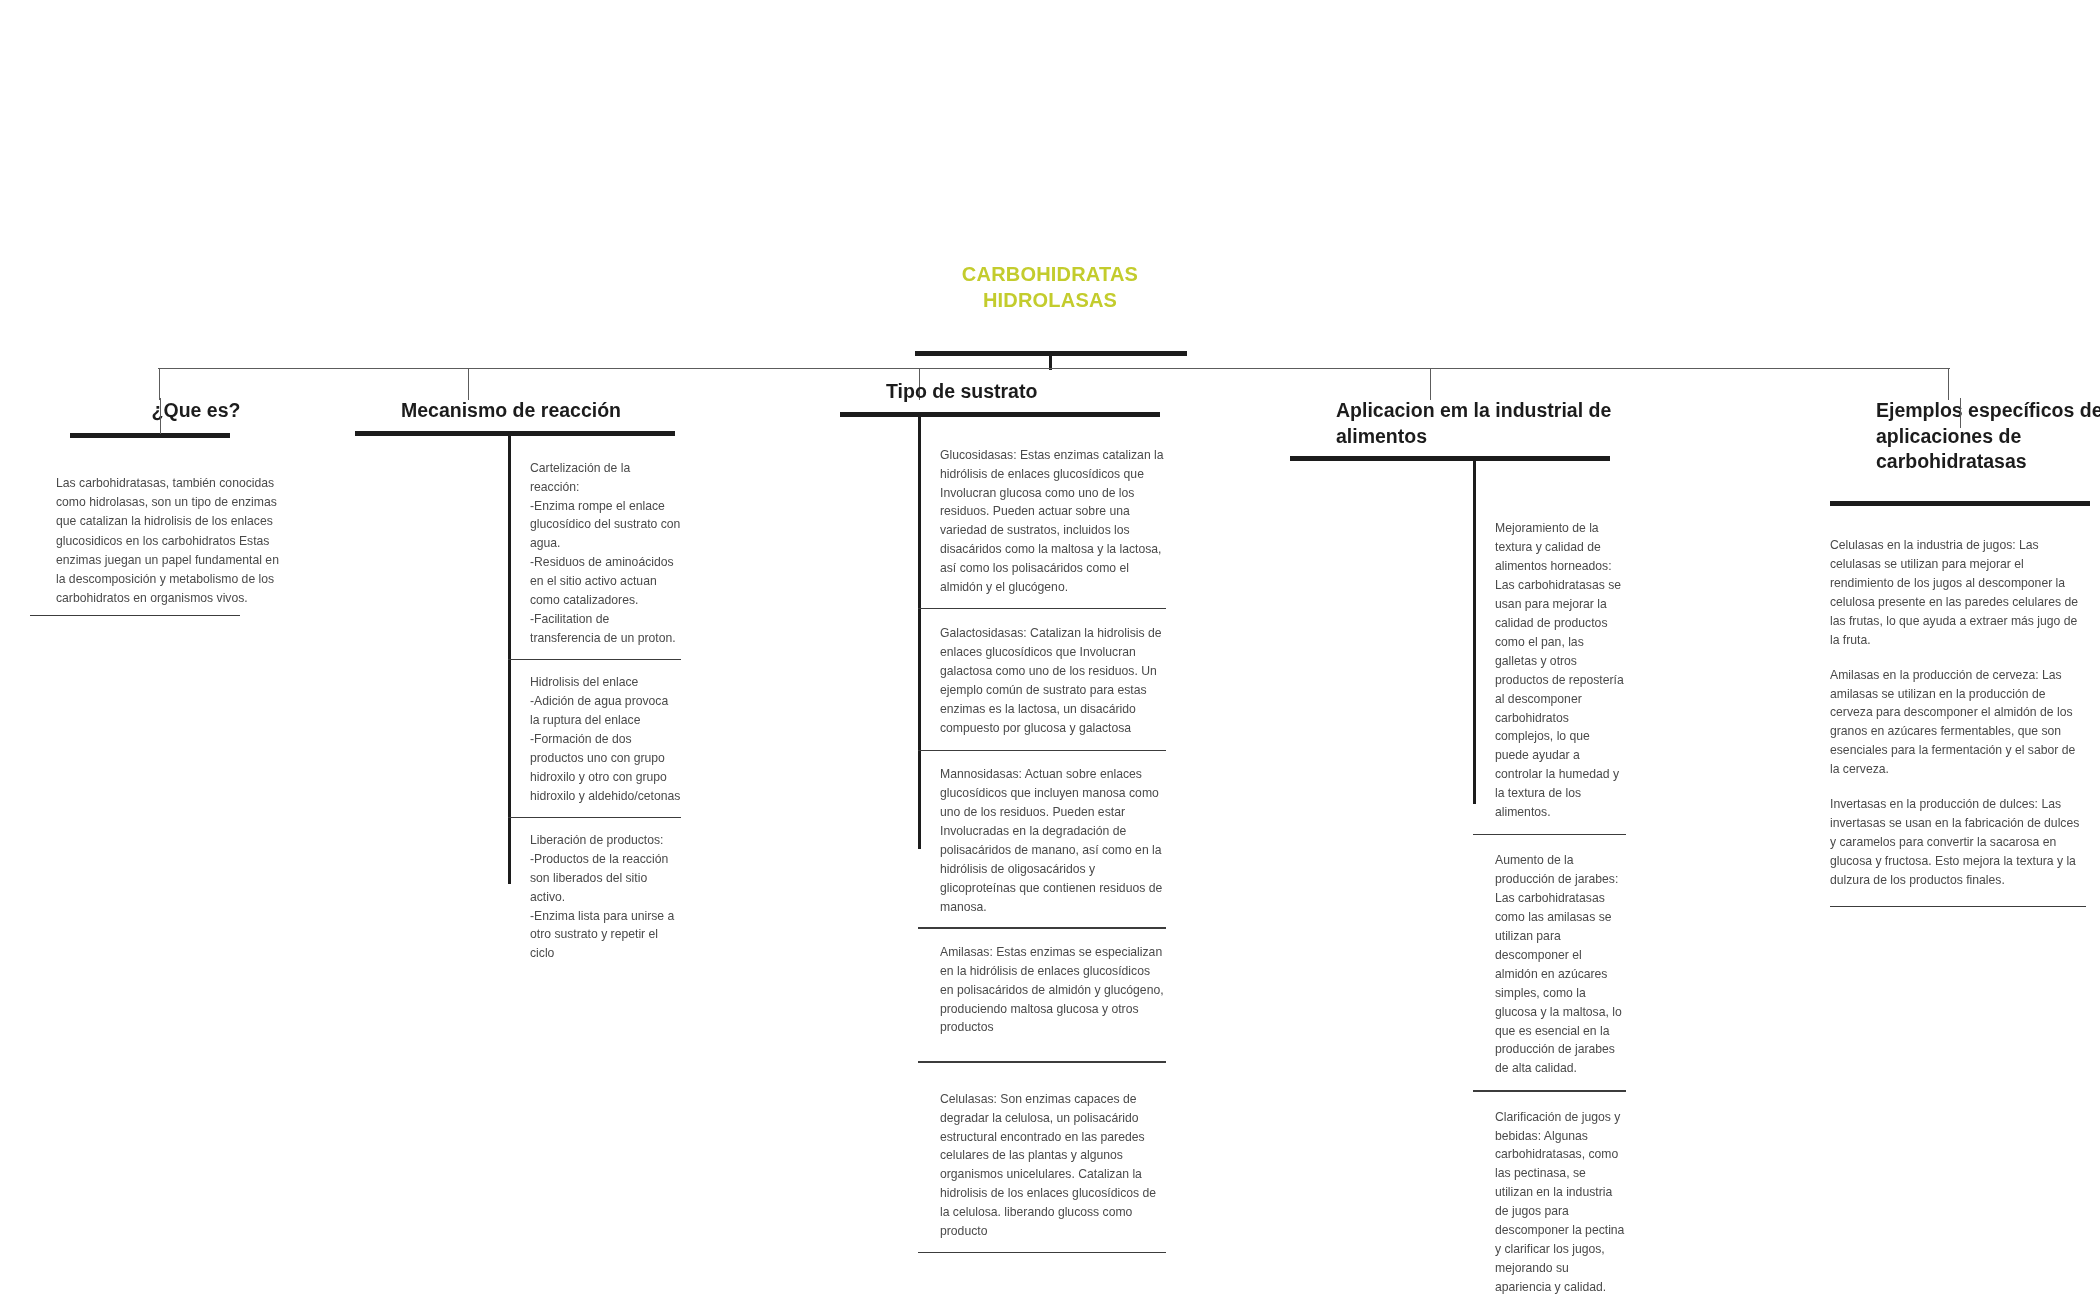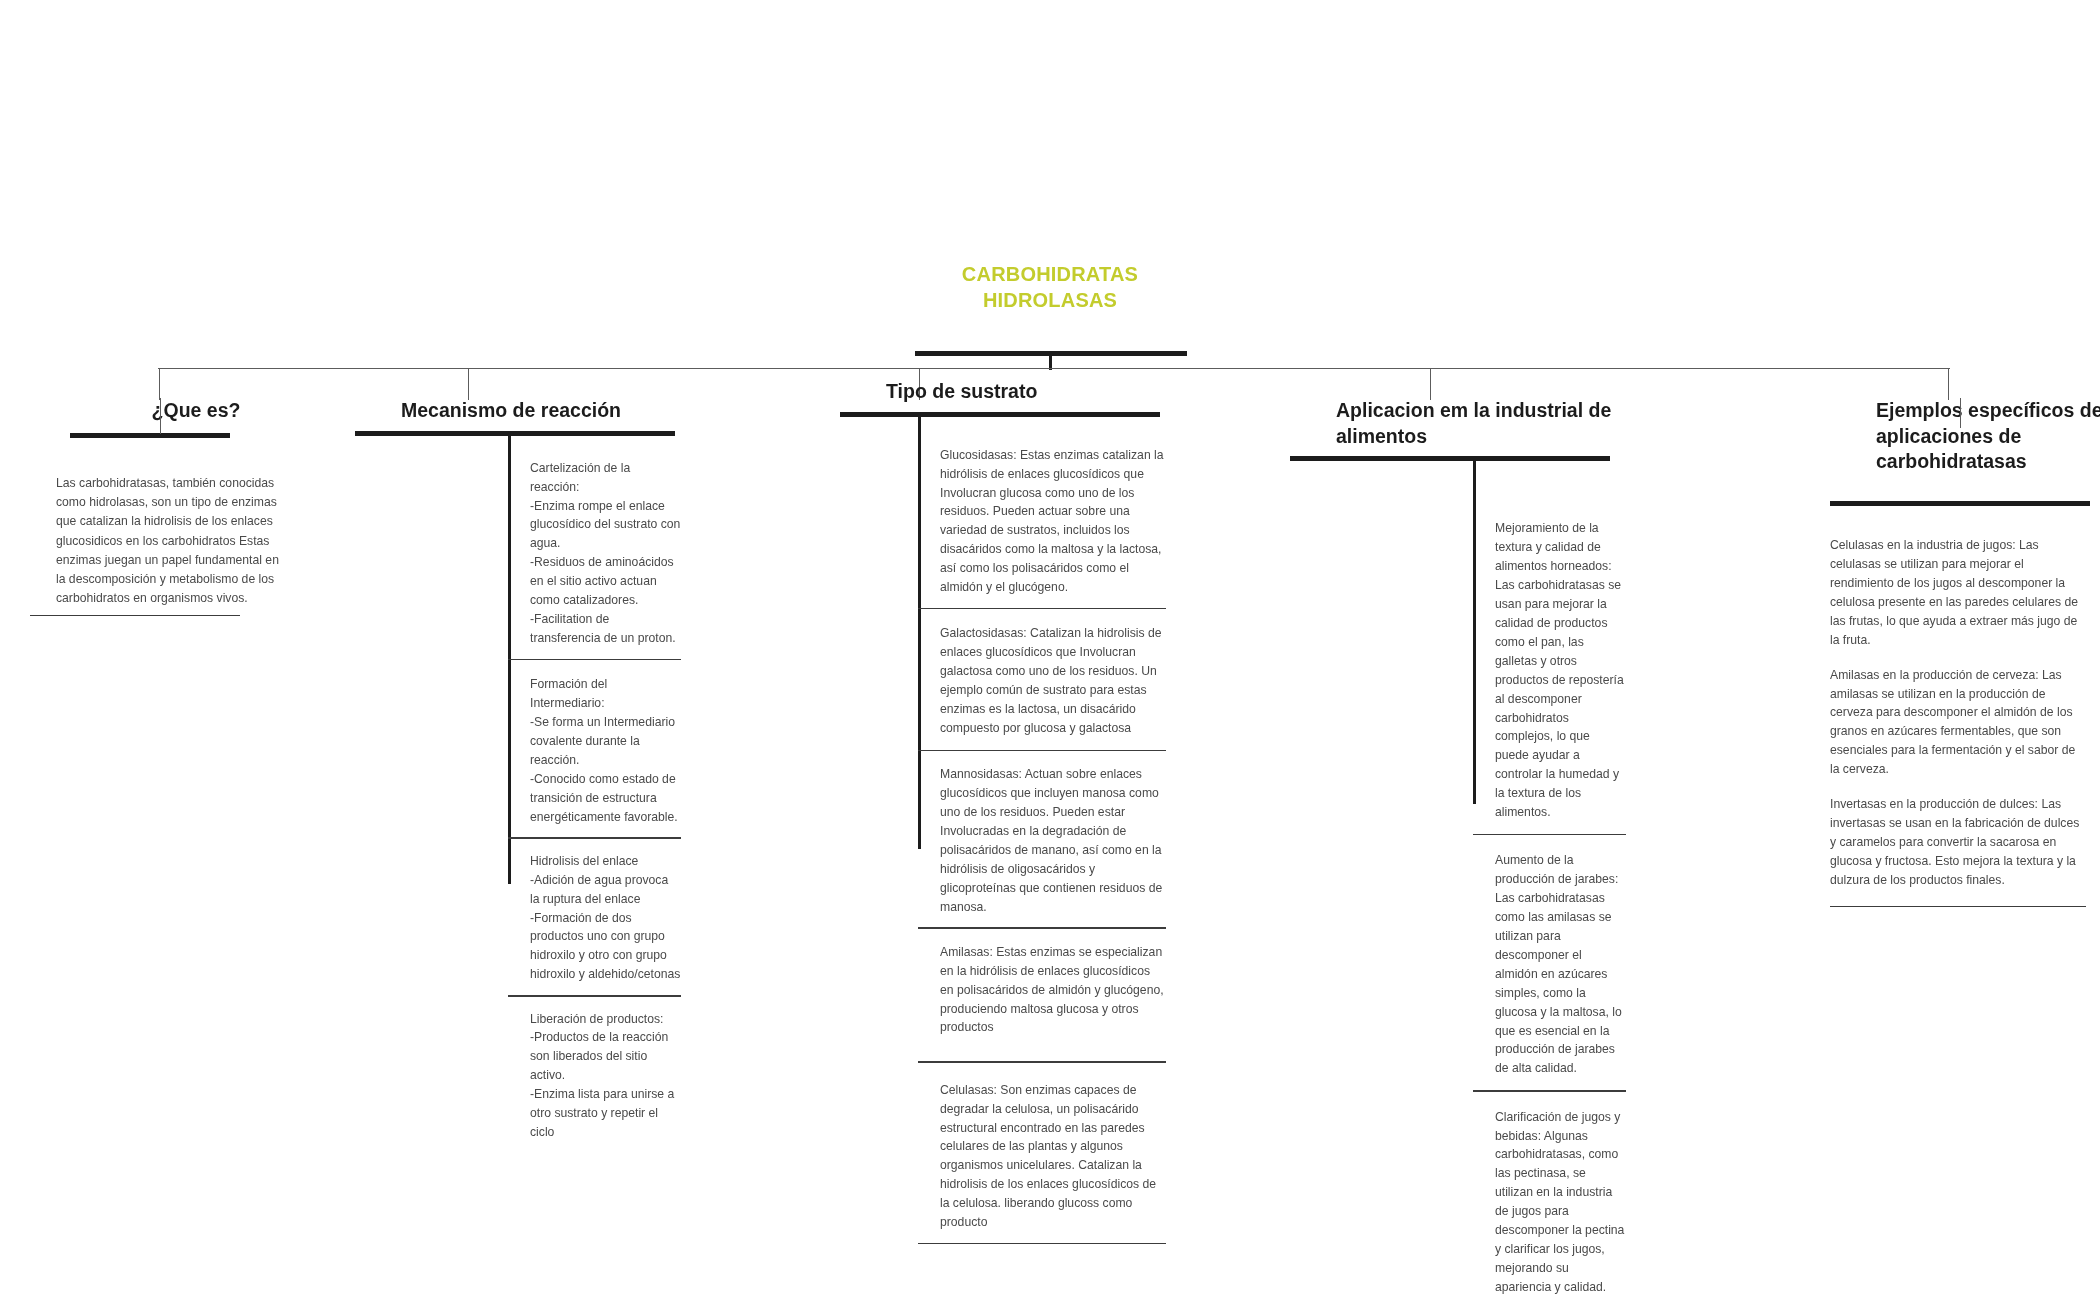--- a/index.html
+++ b/index.html
@@ -206,26 +206,20 @@
 
 
       <div class="block" style="padding-top:23px;">
         <div class="txt">Cartelización de la reacción:
 -Enzima rompe el enlace glucosídico del sustrato con agua.
 -Residuos de aminoácidos en el sitio activo actuan como catalizadores.
 -Facilitation de transferencia de un proton.</div>
         <div class="sep" style="margin-top:11px;"></div>
       </div>
 
-      <div class="block" style="padding-top:15px;">
-        <div class="txt">Formación del Intermediario:
--Se forma un Intermediario covalente durante la reacción.
--Conocido como estado de transición  de estructura energéticamente favorable.</div>
-        <div class="sep" style="margin-top:11px;"></div>
-      </div>
 
       <div class="block" style="padding-top:13px;">
         <div class="txt">Hidrolisis del enlace
 -Adición de agua provoca la ruptura del enlace
 -Formación de dos productos uno con grupo hidroxilo y otro con grupo hidroxilo y aldehido/cetonas</div>
         <div class="sep" style="margin-top:11px;"></div>
       </div>
 
       <div class="block" style="padding-top:13px;">
         <div class="txt">Liberación de productos:
@@ -255,21 +249,21 @@
       <div class="block" style="padding-top:14px;">
         <div class="txt">Mannosidasas: Actuan sobre enlaces glucosídicos que incluyen manosa como uno de los residuos. Pueden estar Involucradas en la degradación de polisacáridos de manano, así como en la hidrólisis de oligosacáridos y glicoproteínas que contienen residuos de manosa.</div>
         <div class="sep" style="margin-top:11px;"></div>
       </div>
 
       <div class="block" style="padding-top:14px;">
         <div class="txt">Amilasas: Estas enzimas se especializan en la hidrólisis de enlaces glucosídicos en polisacáridos de almidón y glucógeno, produciendo maltosa glucosa y otros productos</div>
         <div class="sep" style="margin-top:24px;"></div>
       </div>
 
-      <div class="block" style="padding-top:18px;">
+      <div class="block" style="padding-top:27px;">
         <div class="txt">Celulasas: Son enzimas capaces de degradar la celulosa, un polisacárido estructural encontrado en las paredes celulares de las plantas y algunos organismos unicelulares. Catalizan la hidrolisis de los enlaces glucosídicos de la celulosa. liberando glucoss como producto</div>
         <div class="sep" style="margin-top:11px;"></div>
       </div>
     </div>
   </div>
 
   <div class="col" id="col-apl">
     <div class="col-head">Aplicacion em la industrial de alimentos</div>
     <div class="col-bar"></div>
     <div class="col-body">

